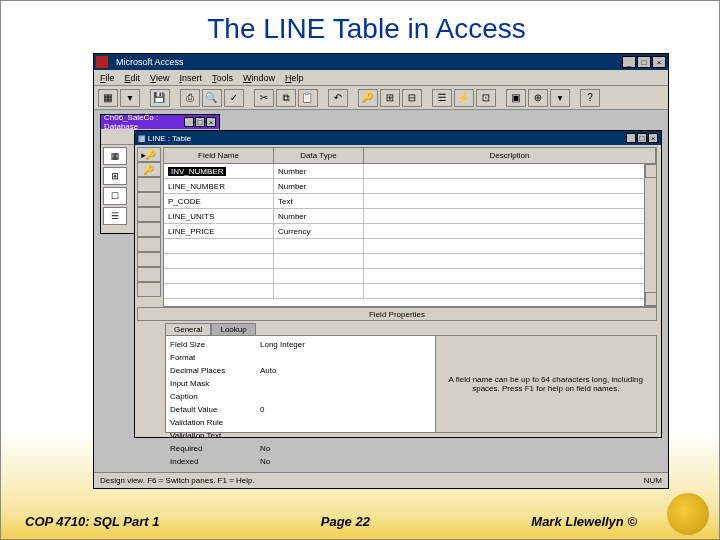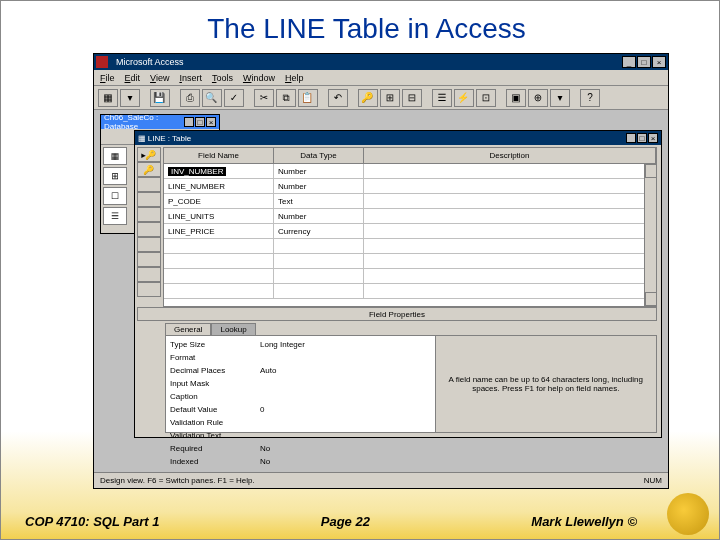--- a/index.html
+++ b/index.html
@@ -12,21 +12,21 @@
   .key-icon { width: 12px; height: 12px; background: #b22222; display: inline-block; }
   .win-controls { display: flex; gap: 1px; }
   .win-btn { width: 14px; height: 12px; background: #c0c0c0; border: 1px solid #000; display: flex; align-items: center; justify-content: center; font-size: 8px; color:#000; }
   .menubar { height: 16px; background: #d4d0c8; display: flex; align-items: center; gap: 10px; padding: 0 6px; border-bottom: 1px solid #888; color:#000;}
   .menubar span { cursor: default; }
   .menubar span u { text-decoration: underline; }
   .toolbar { height: 24px; background: #d4d0c8; display: flex; align-items: center; gap: 2px; padding: 0 4px; border-bottom: 1px solid #888; }
   .tb-btn { width: 20px; height: 18px; border: 1px solid #808080; background: #d4d0c8; display:flex; align-items:center; justify-content:center; font-size:10px;}
   .tb-sep { width: 6px; }
   .db-window { position: absolute; left: 6px; top: 60px; width: 120px; height: 120px; border: 1px solid #000; background: #d4d0c8; }
-  .db-title { height: 14px; background: #3b82f6; color: #fff; display: flex; align-items: center; justify-content: space-between; padding: 0 3px; font-size:8px;}
+  .db-title { height: 14px; background: #6d28d9; color: #fff; display: flex; align-items: center; justify-content: space-between; padding: 0 3px; font-size:8px;}
   .db-tb { height: 16px; background:#d4d0c8; border-bottom:1px solid #888;}
   .db-sidebar { position:absolute; left:2px; top:32px; width:26px; display:flex; flex-direction:column; gap:2px;}
   .db-sidebar .ico { width:24px; height:18px; border:1px solid #808080; background:#fff; display:flex; align-items:center; justify-content:center;}
   .table-window { position: absolute; left: 40px; top: 76px; right: 6px; bottom: 50px; background: #d4d0c8; border: 1px solid #000; }
   .table-title { height: 14px; background: #003366; color: #fff; display: flex; align-items: center; justify-content: space-between; padding: 0 3px; font-size:8px;gap:28px;}
   .table-iconset { display:flex; gap:1px;}
   .design-area { position:absolute; left:28px; top:16px; right:4px; height:160px; background:#fff; border:1px solid #808080; overflow:hidden;}
   .col-selector { position:absolute; left:2px; top:16px; width:24px; display:flex; flex-direction:column;}
   .row-sel { height:15px; border:1px solid #808080; background:#d4d0c8; display:flex; align-items:center; justify-content:center; font-size:9px;}
   .design-header { display:flex; height:16px; background:#d4d0c8; border-bottom:1px solid #808080;}
@@ -215,21 +215,21 @@
       <div class="propbar">Field Properties</div>
 
       <div class="prop-tabs">
         <div class="tab">General</div>
         <div class="tab" style="background:#b0b0b0;">Lookup</div>
       </div>
 
       <div class="prop-pane">
         <div class="prop-grid">
           <div class="prop-row">
-              <div class="prop-label">Type Size</div>
+              <div class="prop-label">Field Size</div>
               <div class="prop-val">Long Integer</div>
             </div>
           <div class="prop-row">
               <div class="prop-label">Format</div>
               <div class="prop-val"></div>
             </div>
           <div class="prop-row">
               <div class="prop-label">Decimal Places</div>
               <div class="prop-val">Auto</div>
             </div>

